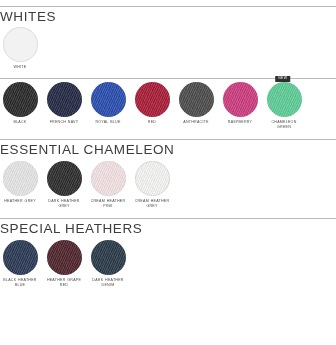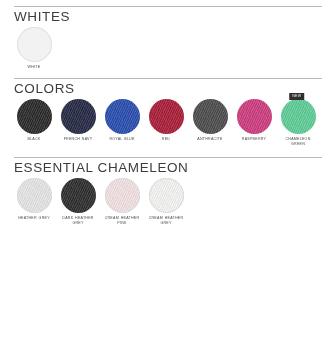--- a/index.html
+++ b/index.html
@@ -11,21 +11,21 @@
     height: 345px;
     background: #ffffff;
     font-family: "Liberation Sans", sans-serif;
     overflow: hidden;
   }
   .sheet {
     position: relative;
     width: 336px;
     height: 312px;
     box-sizing: border-box;
-    padding: 0 14px;
+    padding: 0 0;
   }
   .section {
     position: relative;
   }
   .rule {
     height: 1px;
     background: #b9b9b9;
     width: 100%;
   }
   .section-title {
@@ -113,21 +113,20 @@
     <div class="swatch-row">
       <div class="swatch-cell">
         <div class="dot outlined" style="background:#f2f2f2"></div>
         <div class="caption">WHITE</div>
       </div>
     </div>
   </div>
 
   <div class="section sec-colors">
     <div class="rule"></div>
-    <div class="section-title">COLORS</div>
     <div class="swatch-row">
       <div class="swatch-cell">
         <div class="dot texture" style="background:#2b2b2b"></div>
         <div class="caption">BLACK</div>
       </div>
       <div class="swatch-cell">
         <div class="dot texture" style="background:#262a45"></div>
         <div class="caption">FRENCH NAVY</div>
       </div>
       <div class="swatch-cell">
@@ -170,14 +169,32 @@
         <div class="dot texture outlined" style="background:#f0dfe0"></div>
         <div class="caption">CREAM HEATHER PINK</div>
       </div>
       <div class="swatch-cell">
         <div class="dot texture outlined" style="background:#f2f2f0"></div>
         <div class="caption">CREAM HEATHER GREY</div>
       </div>
     </div>
   </div>
 
+  <div class="section sec-special">
+    <div class="rule"></div>
+    <div class="section-title">SPECIAL HEATHERS</div>
+    <div class="swatch-row">
+      <div class="swatch-cell">
+        <div class="dot texture" style="background:#2c3a55"></div>
+        <div class="caption">BLACK HEATHER BLUE</div>
+      </div>
+      <div class="swatch-cell">
+        <div class="dot texture" style="background:#50262e"></div>
+        <div class="caption">HEATHER GRAPE RED</div>
+      </div>
+      <div class="swatch-cell">
+        <div class="dot texture" style="background:#2a3b48"></div>
+        <div class="caption">DARK HEATHER DENIM</div>
+      </div>
+    </div>
+  </div>
 
 </div>
 
 </body></html>

